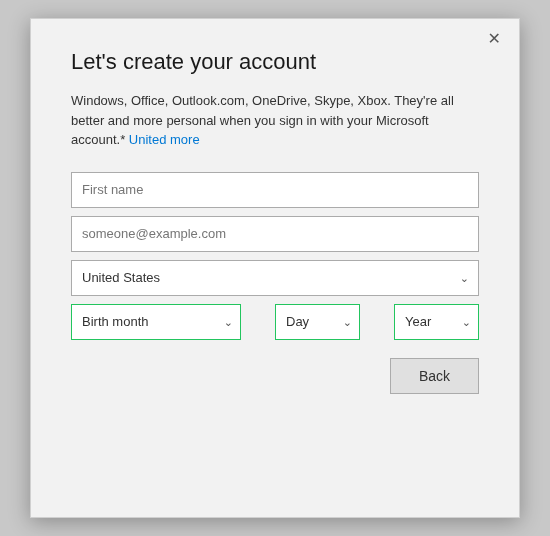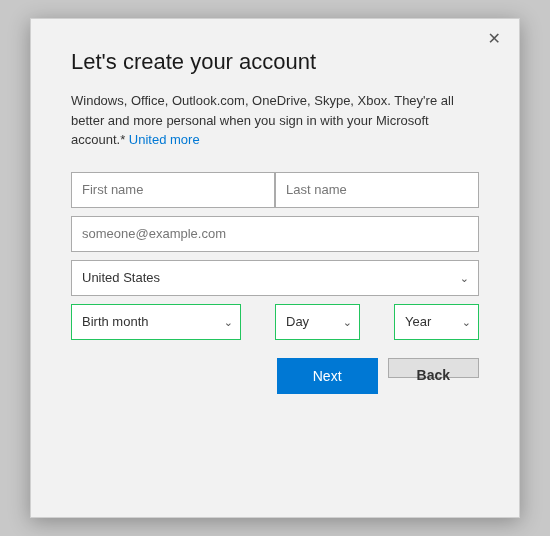--- a/index.html
+++ b/index.html
@@ -199,41 +199,39 @@
       min-width: 90px;
     }
 
     .btn-back {
       background: #e0e0e0;
       color: #333;
       border: 1px solid #ababab;
       padding: 8px 28px;
       font-size: 14px;
       cursor: pointer;
-      height: 20px;
+      height: 36px;
       min-width: 80px;
-      font-weight: bold;
     }
   </style>
 </head>
 <body>
 
 <div class="dialog">
   <button class="close-btn">✕</button>
 
   <h1 class="title">Let's create your account</h1>
 
   <p class="description">
     <span>Windows, Office, Outlook.com, OneDrive, Skype, Xbox. They're all better and more personal when you sign in with your Microsoft account.*</span>
     <a class="learn-more">United more</a>
   </p>
 
   <div class="name-row">
     <input type="text" placeholder="First name" style="">
-    <input type="text" placeholder="Last name" style="">
   </div>
 
   <div class="email-row">
     <input type="email" placeholder="someone@example.com" style="">
   </div>
 
 
 
   <div class="country-select-wrapper">
     <select>
@@ -272,16 +270,15 @@
     <div class="birth-select-wrapper small">
       <select>
         <option value="">Year</option>
       </select>
       <span class="select-arrow">⌄</span>
     </div>
   </div>
 
 
   <div class="button-row">
-    <button class="btn-next">Next</button>
     <button class="btn-back">Back</button>
   </div>
 </div>
 
 </body></html>

